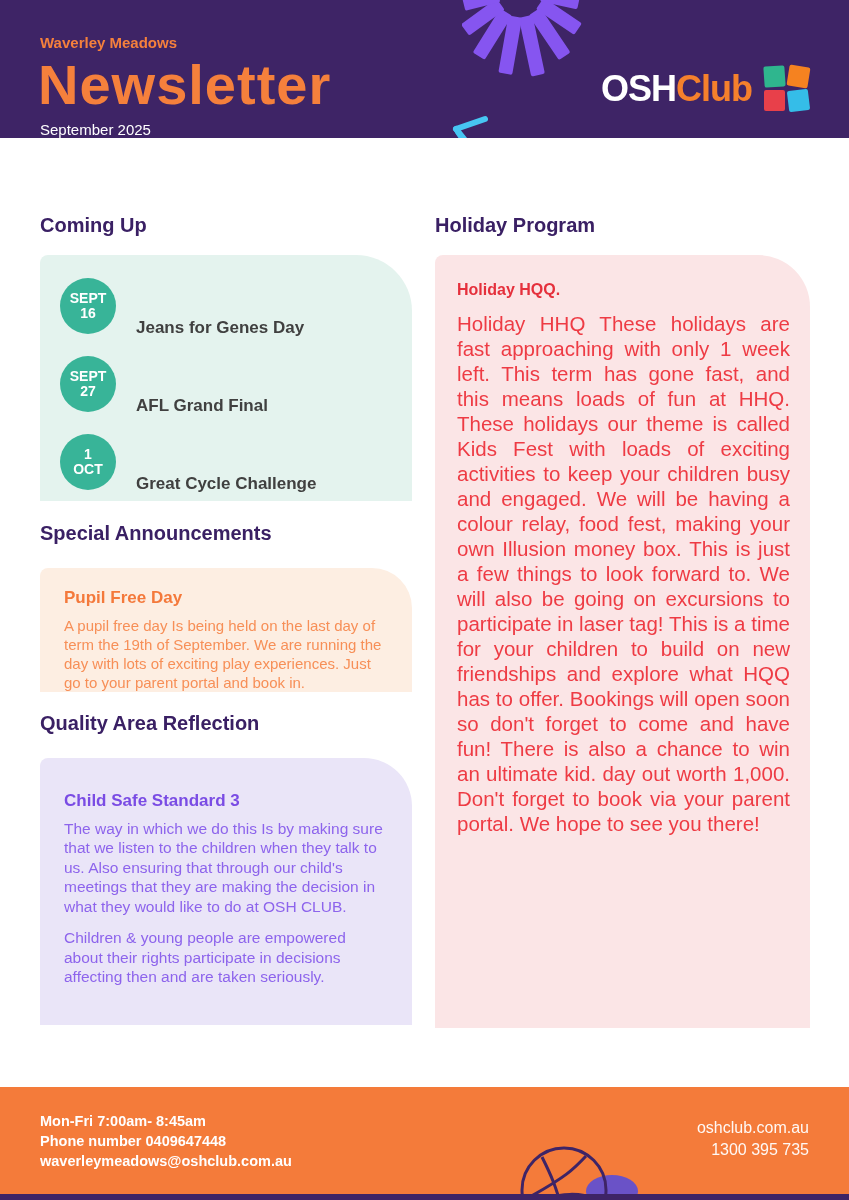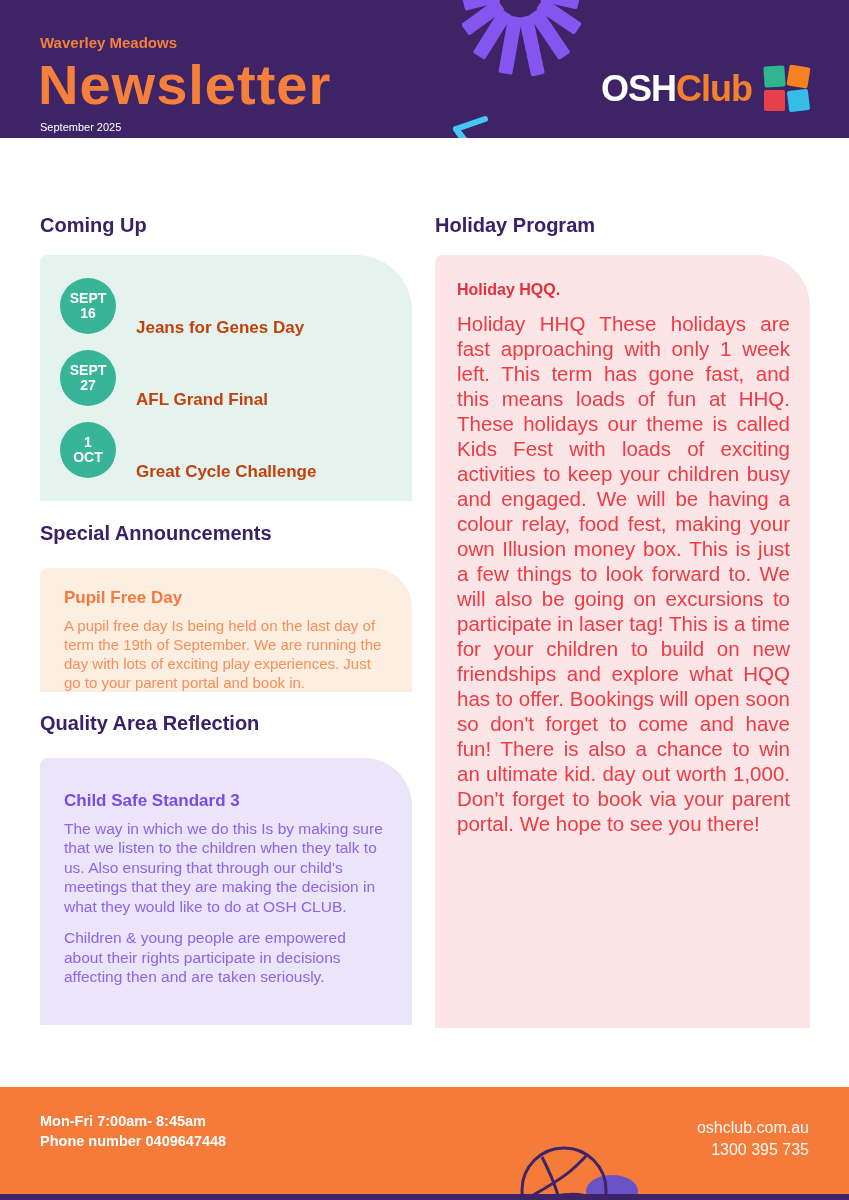--- a/index.html
+++ b/index.html
@@ -8,47 +8,47 @@
     background:#ffffff;
     font-family:"Liberation Sans", sans-serif;
     -webkit-font-smoothing:antialiased;
   }
   .abs{position:absolute;}
 
   
   .header{left:0;top:0;width:849px;height:138px;background:#3e2466;overflow:hidden;}
   .school{left:40px;top:34px;font-size:15px;font-weight:bold;color:#f5803c;}
   .main-title{left:38px;top:52px;font-size:56px;font-weight:bold;color:#f5803c;letter-spacing:1px;}
-  .issue-date{left:40px;top:121px;font-size:11px;color:#ffffff;text-align:right;}
+  .issue-date{left:40px;top:121px;font-size:15px;color:#ffffff;text-align:right;}
   .logo{right:40px;top:66px;display:flex;align-items:center;gap:12px;}
   .logo-text{font-size:36px;font-weight:bold;letter-spacing:-1px;}
   .logo-text .osh{color:#ffffff;}
   .logo-text .club{color:#f5802c;}
   .logo-squares{display:grid;grid-template-columns:21px 21px;grid-template-rows:21px 21px;gap:3px;}
   .sq{width:21px;height:21px;border-radius:2px;}
   .sq1{background:#2fb68e;transform:rotate(-4deg);}
   .sq2{background:#f58220;transform:rotate(9deg);}
   .sq3{background:#e8404a;}
   .sq4{background:#35bde8;transform:rotate(-7deg);}
 
   
   .col-left{left:40px;width:372px;}
   .col-right{left:435px;width:375px;}
   .section-heading{font-size:20px;font-weight:bold;color:#3a2064;}
 
   .card{border-radius:8px 56px 0 0;overflow:hidden;box-sizing:border-box;}
 
   
   .card-events{top:255px;height:246px;background:#e4f3ee;padding:19px 18px 0 20px;
-               display:flex;flex-direction:column;gap:8px;}
+               display:flex;flex-direction:column;gap:14px;}
   .event-row{display:flex;align-items:center;gap:20px;}
   .date-circle{width:56px;height:56px;border-radius:50%;background:#38b498;flex:0 0 56px;
                display:flex;flex-direction:column;align-items:center;justify-content:center;
                color:#ffffff;font-weight:bold;font-size:14px;line-height:15px;}
-  .event-label{font-size:17px;font-weight:bold;color:#c2410c;margin-top:44px;}
+  .event-label{font-size:17px;font-weight:bold;color:#404040;margin-top:44px;}
 
   
   .card-special{top:568px;height:124px;background:#fdeee2;border-radius:8px 40px 0 0;
                 padding:20px 28px 0 24px;}
   .card-special .card-title{font-size:17px;font-weight:bold;color:#f4793b;margin:0 0 8px 0;}
   .card-special .card-body{font-size:15px;line-height:19px;color:#f78f57;margin:0;}
 
   
   .card-quality{top:758px;height:267px;background:#eae5f8;border-radius:8px 48px 0 0;
                 padding:33px 24px 0 24px;}
@@ -176,20 +176,21 @@
 
 <div class="abs col-right card card-holiday">
   <p class="card-title">Holiday HQQ.</p>
   <p class="card-body">Holiday HHQ These holidays are fast approaching with only 1 week left. This term has gone fast, and this means loads of fun at HHQ. These holidays our theme is called Kids Fest with loads of exciting activities to keep your children busy and engaged. We will be having a colour relay, food fest, making your own Illusion money box. This is just a few things to look forward to. We will also be going on excursions to participate in laser tag! This is a time for your children to build on new friendships and explore what HQQ has to offer. Bookings will open soon so don't forget to come and have fun! There is also a chance to win an ultimate kid. day out worth 1,000.  Don't forget to book via your parent portal. We hope to see you there!</p>
 </div>
 
 <div class="abs footer">
   <div class="footer-left">
     <div>Mon-Fri  7:00am- 8:45am</div>
     <div>Phone number 0409647448</div>
+    <div>waverleymeadows@oshclub.com.au</div>
   </div>
   <div class="footer-right">
     <div>oshclub.com.au</div>
     <div>1300 395 735</div>
   </div>
   <svg class="footer-ball" width="130" height="51" viewBox="0 0 130 51">
     <ellipse cx="100" cy="48" rx="26" ry="16" fill="#6a52c7"></ellipse>
     <g fill="none" stroke="#3e2466" stroke-width="3">
       <circle cx="52" cy="47" r="42"></circle>
       <path d="M 30,14 C 40,34 44,44 50,66"></path>

